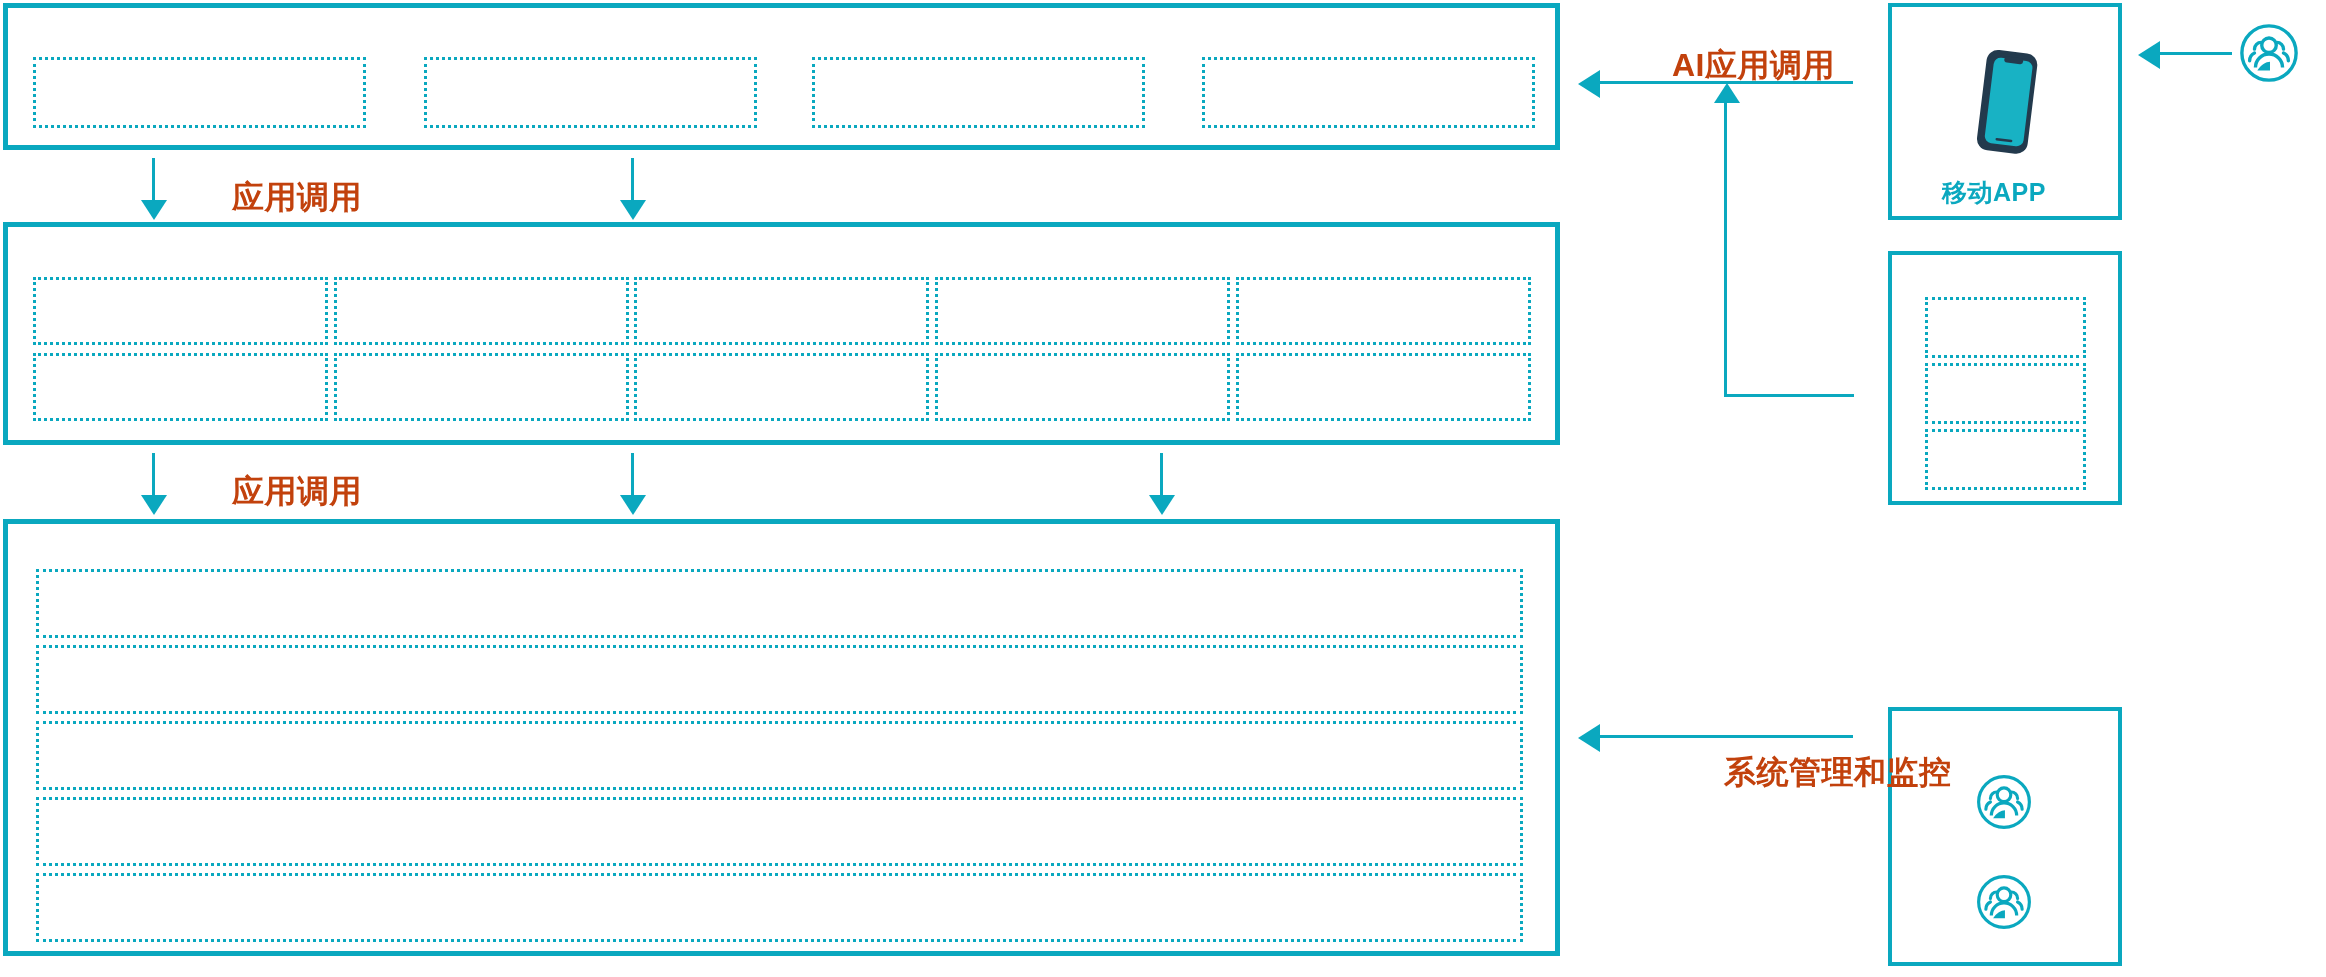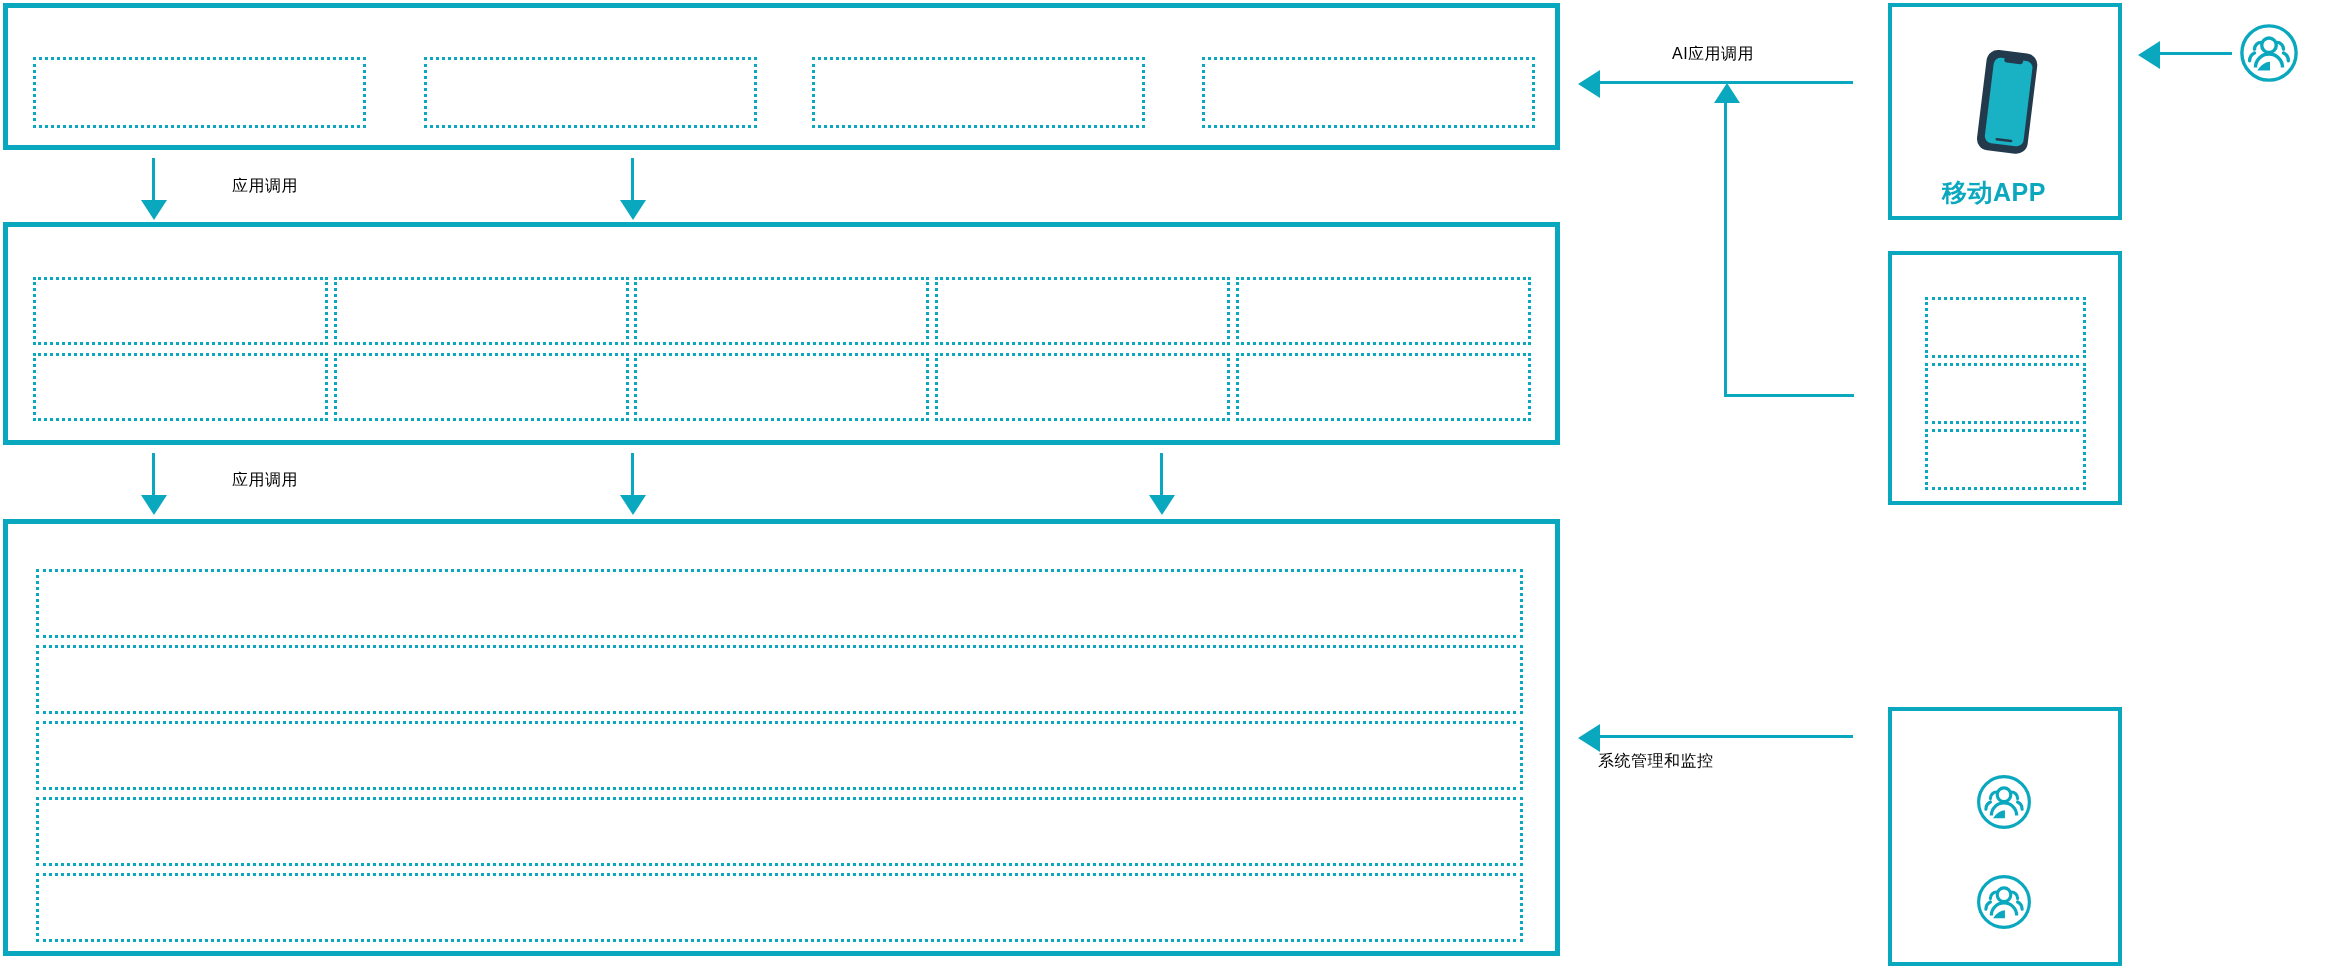--- a/index.html
+++ b/index.html
@@ -56,23 +56,23 @@
     text-align: center;
     color: #0aa8bf;
     font-size: 25px;
     font-weight: bold;
     letter-spacing: 0.5px;
   }
 
   
   .flow-label {
     position: absolute;
-    color: #000000;
-    font-size: 16px;
-    font-weight: normal;
+    color: #c2410c;
+    font-size: 32px;
+    font-weight: bold;
     white-space: nowrap;
     letter-spacing: 0.5px;
   }
 
   
   .vline {
     position: absolute;
     background: #0aa8bf;
     width: 3px;
   }
@@ -283,15 +283,15 @@
       <path d="M47 28a7 7 0 0 0-7-7" fill="none" stroke="#0aa8bf" stroke-width="3.5" stroke-linecap="round"></path>
       <path d="M18 47a14 14 0 0 1 28 0" fill="none" stroke="#0aa8bf" stroke-width="3.5"></path>
       <path d="M20 50c3.5-6 9-9 13-9v9z" fill="#0aa8bf"></path>
       <path d="M12 40a9 9 0 0 1 5-8" fill="none" stroke="#0aa8bf" stroke-width="3.5" stroke-linecap="round"></path>
       <path d="M52 40a9 9 0 0 0-5-8" fill="none" stroke="#0aa8bf" stroke-width="3.5" stroke-linecap="round"></path>
     </svg>
   </div>
 
   <div class="hline" style="left:1600px; top:735px; width:253px;"></div>
   <div class="arrow-left" style="left:1578px; top:724px;"></div>
-  <div class="flow-label" style="left:1598px; top:751px;">系统管理和监控</div>
+  <div class="flow-label" style="left:1724px; top:751px;">系统管理和监控</div>
 
 </div>
 
 </body></html>

